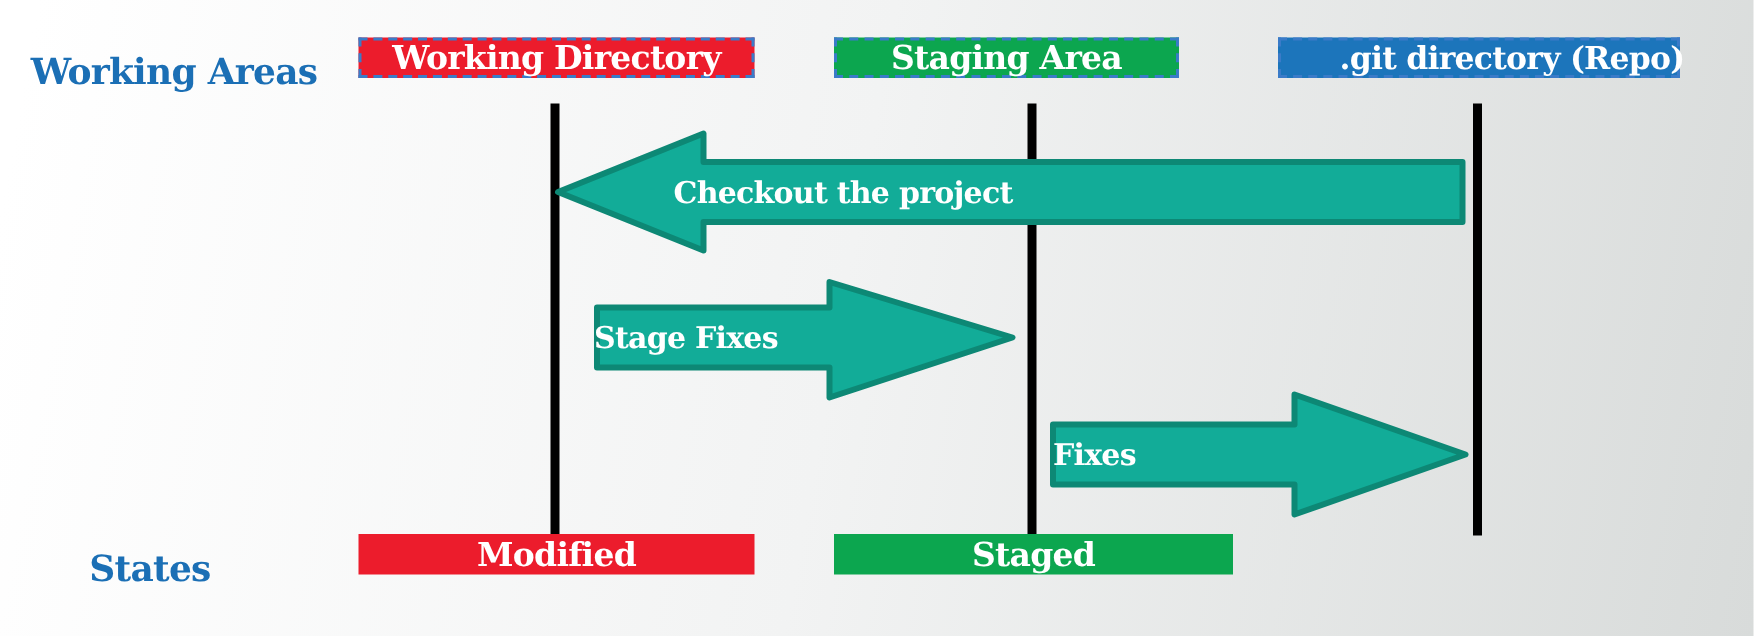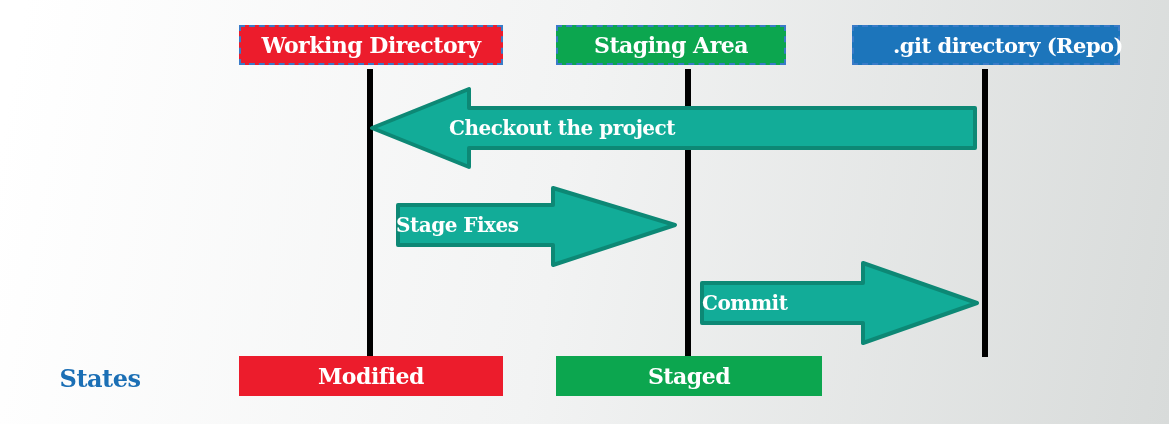--- a/index.html
+++ b/index.html
@@ -14,21 +14,21 @@
   .row-label{
     position:absolute;display:flex;align-items:center;justify-content:center;
     color:#1b6fb5;font-weight:bold;font-size:24px;letter-spacing:-0.5px;white-space:nowrap;
   }
   #working-areas-label{left:22px;top:25px;width:188px;height:45px;}
   #states-label{left:40px;top:356px;width:120px;height:45px;}
 
   .box{
     position:absolute;display:flex;align-items:center;justify-content:center;
     color:#ffffff;font-weight:bold;font-size:22px;letter-spacing:-0.5px;white-space:nowrap;
-    box-sizing:border-box;height:40px;
+    box-sizing:border-box;height:27px;
   }
   .box.top{border:2px dashed #3a7bc8;top:25px;}
   .box.bottom{top:356px;}
   .red{background:#ec1c2c;}
   .green{background:#0ca64f;}
   .blue{background:#1c75bb;}
   #box-working-directory{left:239px;width:264px;}
   #box-staging-area{left:556px;width:230px;}
   #box-git-directory{left:852px;width:268px;font-size:21px;padding-left:44px;}
   #box-modified{left:239px;width:264px;}
@@ -62,20 +62,21 @@
     text-decoration-line:underline;text-decoration-style:wavy;
     text-decoration-color:#e03c31;text-decoration-thickness:2px;
     text-underline-offset:3px;
   }
 </style>
 </head>
 <body>
 
 <div class="stage">
 
+  <div class="row-label" id="working-areas-label">Working Areas</div>
   <div class="row-label" id="states-label">States</div>
 
   <div class="vline" id="line-working-directory"></div>
   <div class="vline" id="line-staging-area"></div>
   <div class="vline" id="line-git-directory"></div>
 
   <div class="box top red" id="box-working-directory">
     <span>Working Directory</span>
   </div>
   <div class="box top green" id="box-staging-area">
@@ -97,21 +98,21 @@
       <polygon points="2,20 157,20 157,3 279,40 157,80 157,60 2,60" fill="#12ac98" stroke="#0d8875" stroke-width="4" stroke-linejoin="round"></polygon>
     </svg>
     <div class="arrow-label" id="stage-fixes-label">Stage Fixes</div>
   </div>
 
 
   <div class="arrow-wrap" id="arrow-commit">
     <svg width="280" height="86" viewBox="0 0 280 86">
       <polygon points="2,23 163,23 163,3 277,43 163,83 163,63 2,63" fill="#12ac98" stroke="#0d8875" stroke-width="4" stroke-linejoin="round"></polygon>
     </svg>
-    <div class="arrow-label" id="commit-label">Commit</div>
+    <div class="arrow-label" id="commit-label">Fixes</div>
   </div>
 
   <div class="box bottom red" id="box-modified">
     <span>Modified</span>
   </div>
   <div class="box bottom green" id="box-staged">
     <span>Staged</span>
   </div>
 
 </div>

